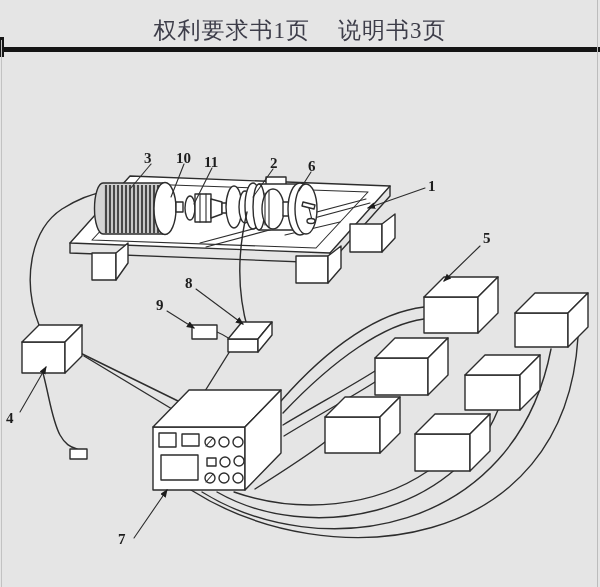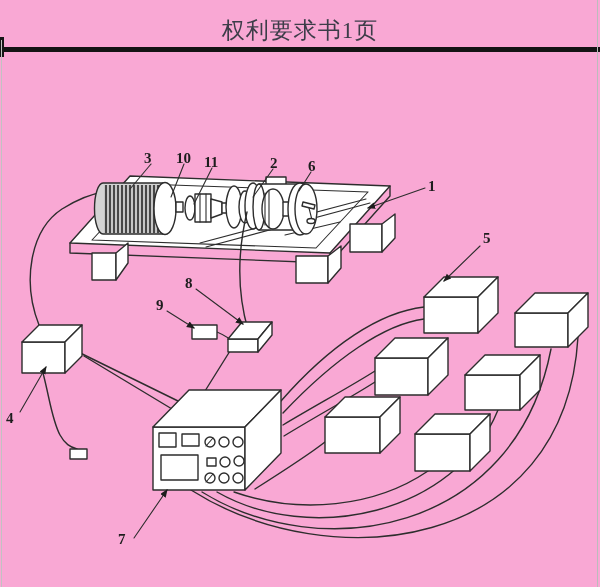--- a/index.html
+++ b/index.html
@@ -1,36 +1,37 @@
 <!DOCTYPE html>
 <html><head>
 <meta charset="utf-8">
 <style>
   html,body{margin:0;padding:0;background:#ffffff;}
-  .page{position:relative;width:600px;height:587px;background:#f9a8d4;overflow:hidden;
+  .page{position:relative;width:600px;height:587px;background:#e5e5e5;overflow:hidden;
         font-family:"Liberation Serif",serif;}
   .hdr{position:absolute;top:15px;left:0;right:0;display:flex;justify-content:center;
        gap:28px;font-size:23px;font-weight:500;color:#3d3d49;letter-spacing:1px;}
   .rule{position:absolute;top:47px;left:0;width:600px;height:5px;background:#141414;}
   .tick-left{position:absolute;top:37px;left:0;width:4px;height:20px;background:#161616;}
   .edge-l{position:absolute;left:1px;top:40px;bottom:0;width:1px;background:#c2c2c2;}
   .edge-r{position:absolute;right:2px;top:0;bottom:0;width:1px;background:#bcbcbc;}
   svg{position:absolute;top:0;left:0;}
   .ln{fill:none;stroke:#2d2d2d;stroke-width:1.4;stroke-linecap:round;stroke-linejoin:round;}
   .thin{stroke-width:1.1;}
   .fw{fill:#ffffff;stroke:#2d2d2d;stroke-width:1.4;stroke-linejoin:round;}
   .lbl{font-family:"Liberation Serif",serif;font-size:15px;font-weight:700;fill:#1d1d1d;}
 </style>
 </head>
 <body>
 
 <div class="page">
 
   <div class="hdr">
     <span>权利要求书1页</span>
+    <span>说明书3页</span>
   </div>
   <div class="rule"></div>
   <div class="tick-left"></div>
   <div class="edge-l"></div>
   <div class="edge-r"></div>
 
   <svg width="600" height="587" viewBox="0 0 600 587">
     <defs>
       <marker id="ah" markerWidth="9" markerHeight="8" refX="6.5" refY="3" orient="auto">
         <path d="M0,0 L7.5,3 L0,6 Z" fill="#1d1d1d"></path>

